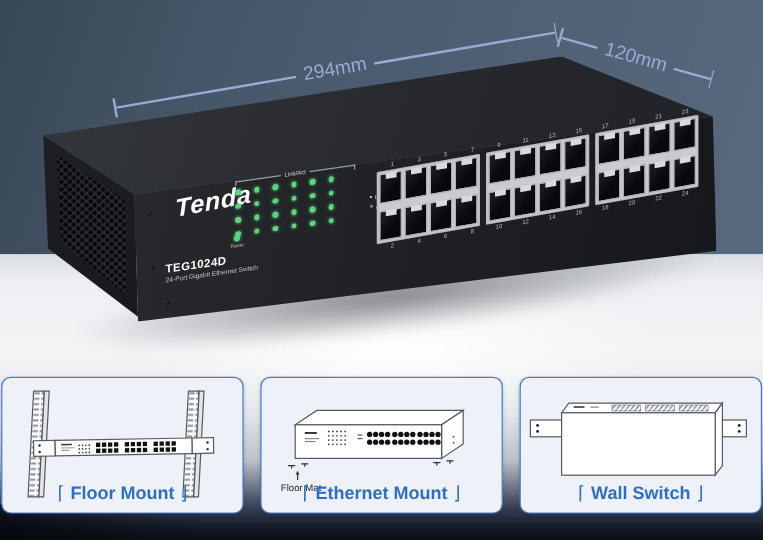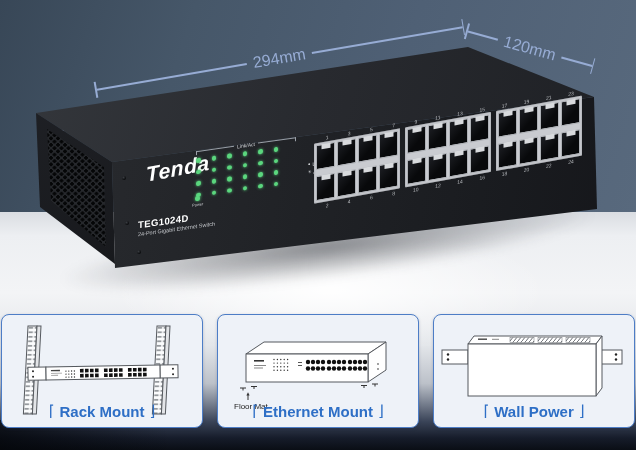--- a/index.html
+++ b/index.html
@@ -332,21 +332,21 @@
               <rect x="131" y="57.5" width="3.6" height="3.6" fill="#111"></rect>
               <rect x="136" y="52.5" width="3.6" height="3.6" fill="#111"></rect>
               <rect x="136" y="57.5" width="3.6" height="3.6" fill="#111"></rect>
               <rect x="141" y="52.5" width="3.6" height="3.6" fill="#111"></rect>
               <rect x="141" y="57.5" width="3.6" height="3.6" fill="#111"></rect>
             </g>
         </g>
       </svg>
       <div class="card-label">
         <span class="bk">⌈</span>
-        <span>Rack Mount</span>
+        <span>Floor Mount</span>
         <span class="bk">⌋</span>
       </div>
     </div>
 
     <div class="card">
       <svg viewBox="0 0 200 110">
         <g stroke="#55595e" stroke-width="1" fill="#fff">
           <polygon points="28,38 150,38 168,26 46,26"></polygon>
           <polygon points="150,38 168,26 168,54 150,66"></polygon>
           <rect x="28" y="38" width="122" height="28"></rect>
@@ -446,19 +446,19 @@
         <circle cx="182" cy="38.5" r="1.2" fill="#222"></circle>
           <circle cx="182" cy="43.5" r="1.2" fill="#222"></circle>
         <rect x="44" y="22.5" width="9" height="1.4" fill="#444"></rect>
         <rect x="58" y="22.8" width="7" height="1" fill="#888"></rect>
         <rect x="76" y="21.5" width="24" height="5" fill="url(#hatch)" stroke="#6a6e73" stroke-width="0.5"></rect>
         <rect x="104" y="21.5" width="24" height="5" fill="url(#hatch)" stroke="#6a6e73" stroke-width="0.5"></rect>
         <rect x="132" y="21.5" width="24" height="5" fill="url(#hatch)" stroke="#6a6e73" stroke-width="0.5"></rect>
       </svg>
       <div class="card-label">
         <span class="bk">⌈</span>
-        <span>Wall Power</span>
+        <span>Wall Switch</span>
         <span class="bk">⌋</span>
       </div>
     </div>
 
   </div>
 </div>
 
 </body></html>

